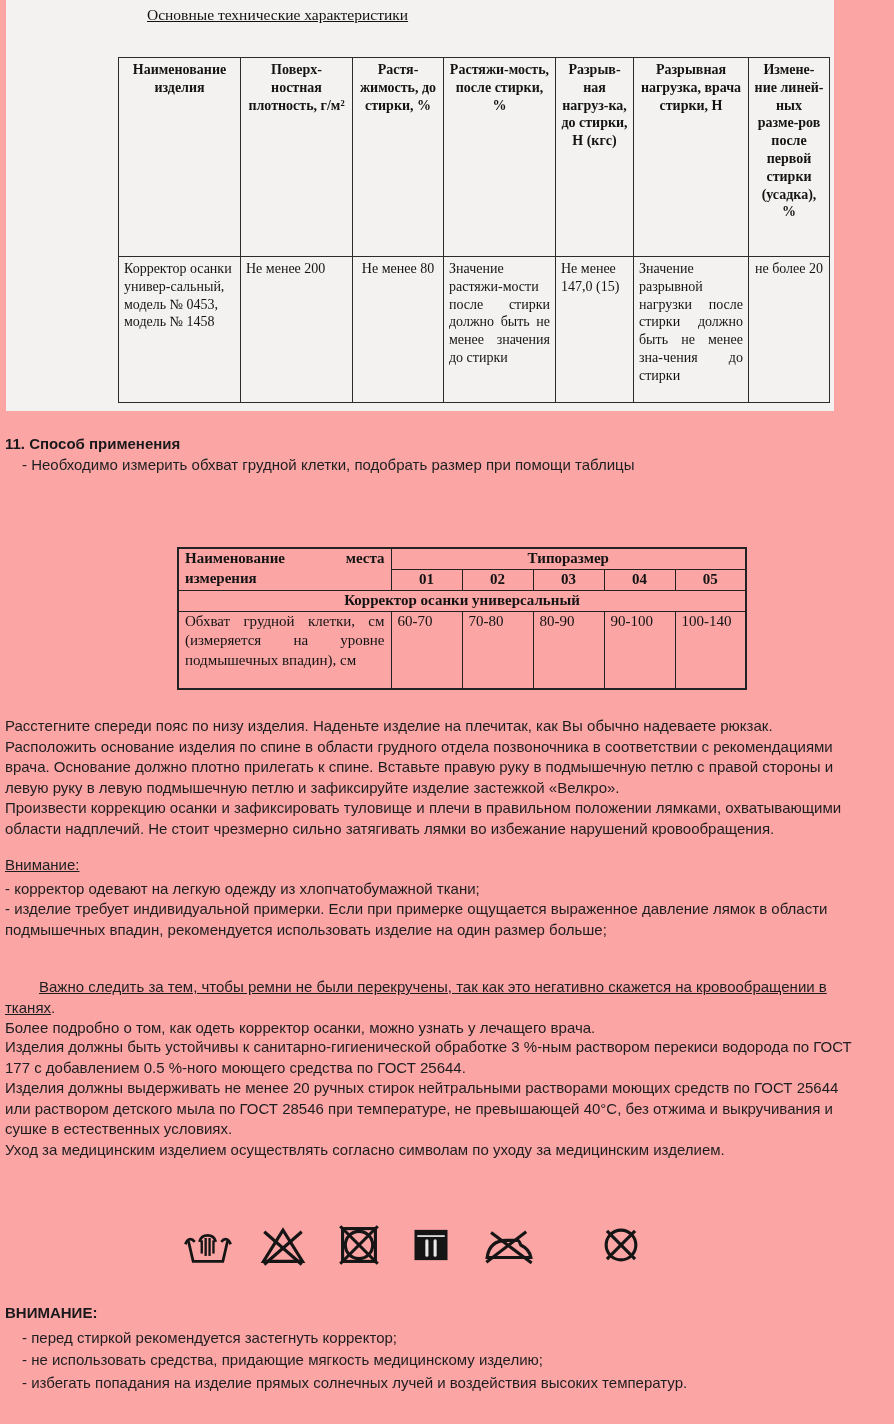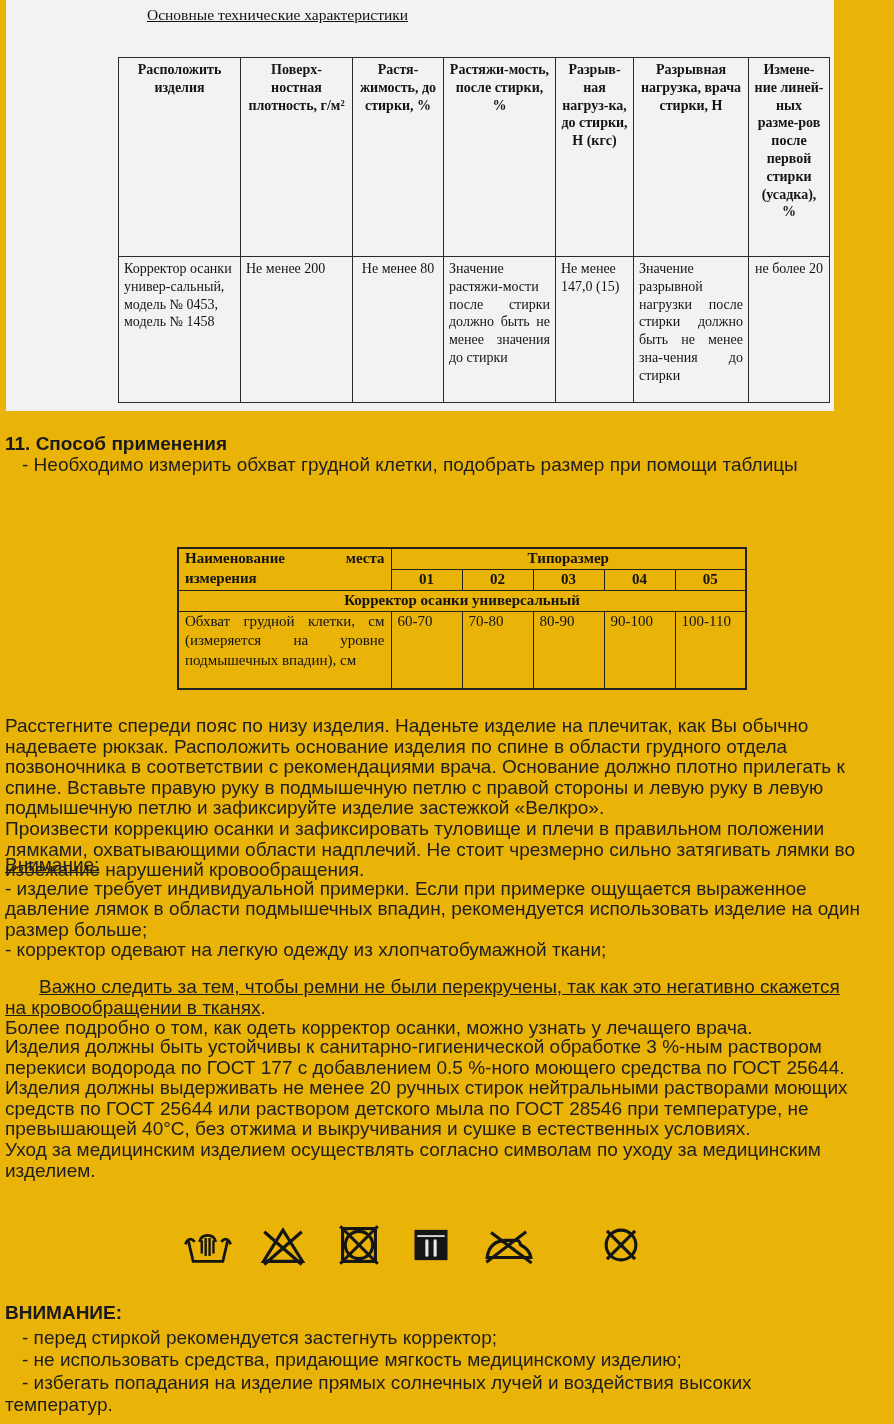--- a/index.html
+++ b/index.html
@@ -1,33 +1,33 @@
 <!DOCTYPE html>
 <html lang="ru"><head>
 <meta charset="utf-8">
 <style>
   html,body{margin:0;padding:0;}
   body{background:#edeef2;}
-  .page{position:relative;width:894px;height:1424px;background:#eab308;
+  .page{position:relative;width:894px;height:1424px;background:#fca5a5;
         font-family:"Liberation Sans",sans-serif;color:#1e1e20;overflow:hidden;}
   
   .scan{position:absolute;left:6px;top:0;width:828px;height:411px;background:#f3f2f0;}
   .scan-title{position:absolute;left:141px;top:6px;font-family:"Liberation Serif",serif;
               font-size:15.5px;color:#121212;text-decoration:underline;white-space:nowrap;}
   table.tech{position:absolute;left:112px;top:57px;width:711px;border-collapse:collapse;
              table-layout:fixed;font-family:"Liberation Serif",serif;font-size:14px;
              line-height:17.8px;color:#141414;}
   table.tech th,table.tech td{border:1px solid #2b2b2b;padding:3px 5px;vertical-align:top;
              overflow:hidden;}
   table.tech th{font-weight:bold;text-align:center;}
   tr.tech-head{height:199px;}
   tr.tech-data{height:146px;margin-left:10px;}
   td.al{text-align:left;} td.ac{text-align:center;} td.aj{text-align:justify;}
   
-  .block{position:absolute;left:5px;width:856px;font-size:19px;line-height:20.6px;color:#1e1e20;}
+  .block{position:absolute;left:5px;width:856px;font-size:15px;line-height:20.6px;color:#1e1e20;}
   .block p{margin:0;}
   .h-bold{font-weight:bold;color:#19191c;}
   .indent{text-indent:17px;}
   .u{text-decoration:underline;margin-left:34px;}
   
   table.size{position:absolute;left:177px;top:547px;width:569px;border-collapse:collapse;
              table-layout:fixed;font-family:"Liberation Serif",serif;font-size:15px;
              line-height:19.5px;color:#131313;border:2px solid #222;}
   table.size th,table.size td{border:1px solid #222;padding:0 6px;vertical-align:top;}
   table.size th{font-weight:bold;}
@@ -55,21 +55,21 @@
         <col style="width:122px">
           <col style="width:112px">
           <col style="width:91px">
         <col style="width:112px">
           <col style="width:78px">
           <col style="width:115px">
         <col style="width:81px">
       </colgroup>
       <tbody>
           <tr class="tech-head">
-        <th>Расположить изделия</th>
+        <th>Наименование изделия</th>
         <th>Поверх-ностная плотность, г/м²</th>
         <th>Растя-жимость, до стирки, %</th>
         <th>Растяжи-мость, после стирки, %</th>
         <th>Разрыв-ная нагруз-ка, до стирки, Н (кгс)</th>
         <th>Разрывная нагрузка, врача стирки, Н</th>
         <th>Измене-ние линей-ных разме-ров после первой стирки (усадка), %</th>
       </tr>
       <tr class="tech-data">
         <td class="al">Корректор осанки универ-сальный, модель № 0453, модель № 1458</td>
         <td class="al">Не менее 200</td>
@@ -111,34 +111,34 @@
     </tr>
     <tr class="size-r3">
       <td class="prod-row" colspan="6">Корректор осанки универсальный</td>
     </tr>
     <tr class="size-r4">
       <td class="measure">Обхват грудной клетки, см (измеряется на уровне подмышечных впадин), см</td>
       <td class="range">60-70</td>
       <td class="range">70-80</td>
       <td class="range">80-90</td>
       <td class="range">90-100</td>
-      <td class="range">100-110</td>
+      <td class="range">100-140</td>
     </tr>
   </tbody>
     </table>
 
   <div class="block" style="top:716px;">
     <p>Расстегните спереди пояс по низу изделия. Наденьте изделие на плечитак, как Вы обычно надеваете рюкзак. Расположить основание изделия по спине в области грудного отдела позвоночника в соответствии с рекомендациями врача. Основание должно плотно прилегать к спине. Вставьте правую руку в подмышечную петлю с правой стороны и левую руку в левую подмышечную петлю и зафиксируйте изделие застежкой «Велкро».</p>
     <p>Произвести коррекцию осанки и зафиксировать туловище и плечи в правильном положении лямками, охватывающими области надплечий. Не стоит чрезмерно сильно затягивать лямки во избежание нарушений кровообращения.</p>
   </div>
 
   <div class="block" style="top:855px;">
     <p class="u" style="margin-bottom:3px;">Внимание:</p>
+    <p>- корректор одевают на легкую одежду из хлопчатобумажной ткани;</p>
     <p>- изделие требует индивидуальной примерки. Если при примерке ощущается выраженное давление лямок в области подмышечных впадин, рекомендуется использовать изделие на один размер больше;</p>
-    <p>- корректор одевают на легкую одежду из хлопчатобумажной ткани;</p>
   </div>
 
   <div class="block" style="top:977px;">
     <p><span class="u">Важно следить за тем, чтобы ремни не были перекручены, так как это негативно скажется на кровообращении в тканях</span><span>.</span></p>
     <p>Более подробно о том, как одеть корректор осанки, можно узнать у лечащего врача.</p>
   </div>
 
   <div class="block" style="top:1037px;">
     <p>Изделия должны быть устойчивы к санитарно-гигиенической обработке 3 %-ным раствором перекиси водорода по ГОСТ 177 с добавлением 0.5 %-ного моющего средства по ГОСТ 25644.</p>
     <p>Изделия должны выдерживать не менее 20 ручных стирок нейтральными растворами моющих средств по ГОСТ 25644 или раствором детского мыла по ГОСТ 28546 при температуре, не превышающей 40°С, без отжима и выкручивания и сушке в естественных условиях.</p>

